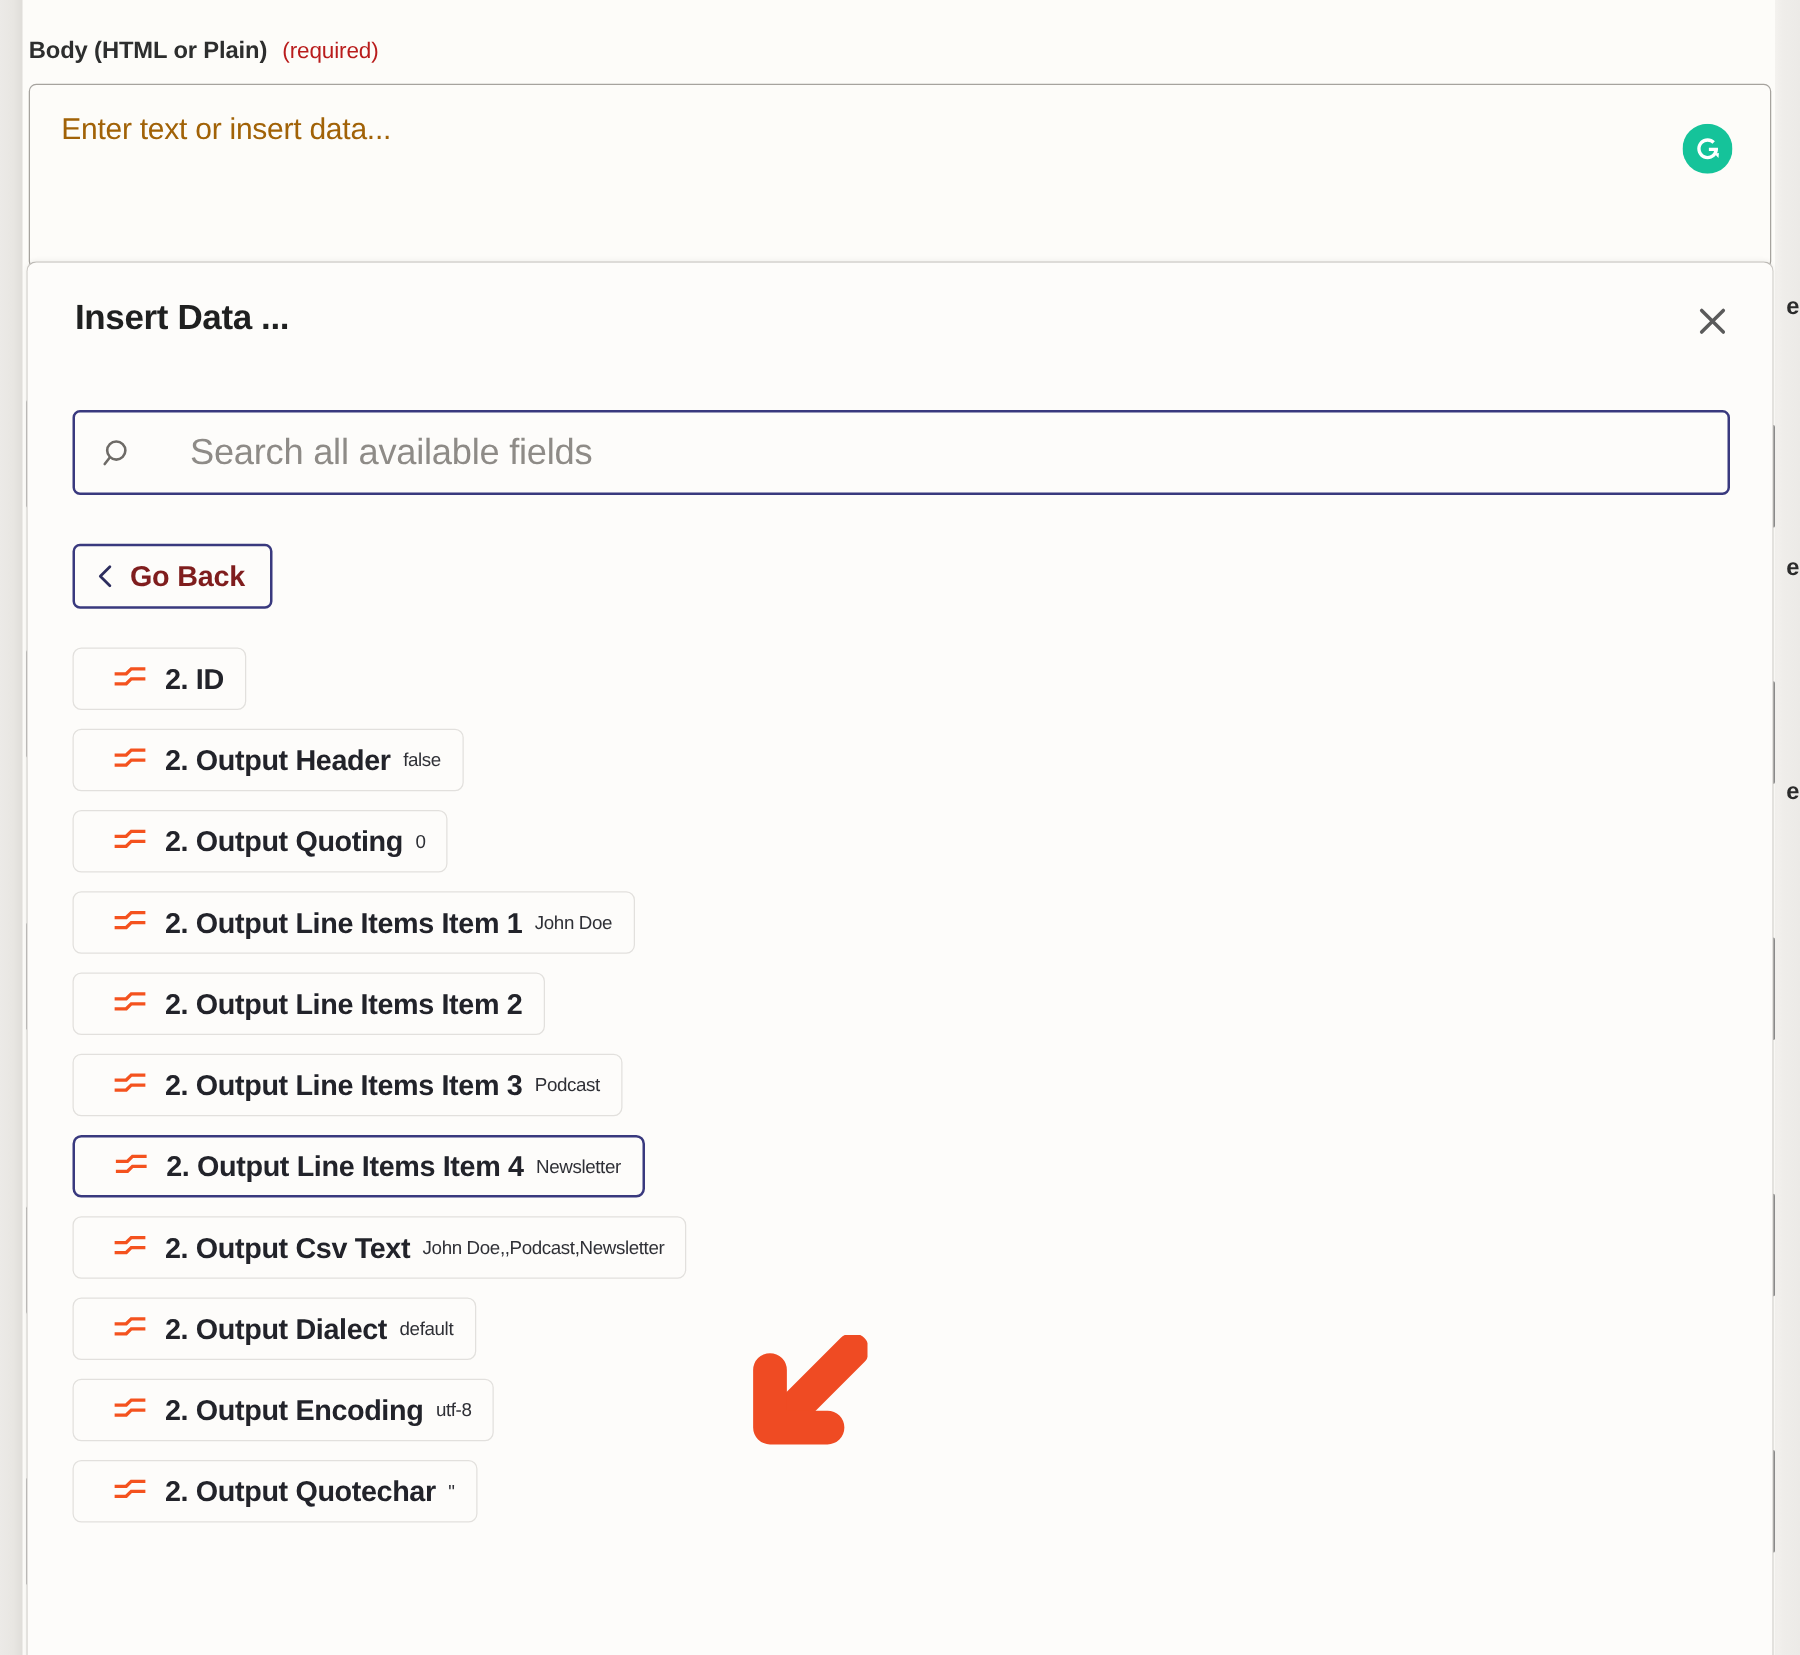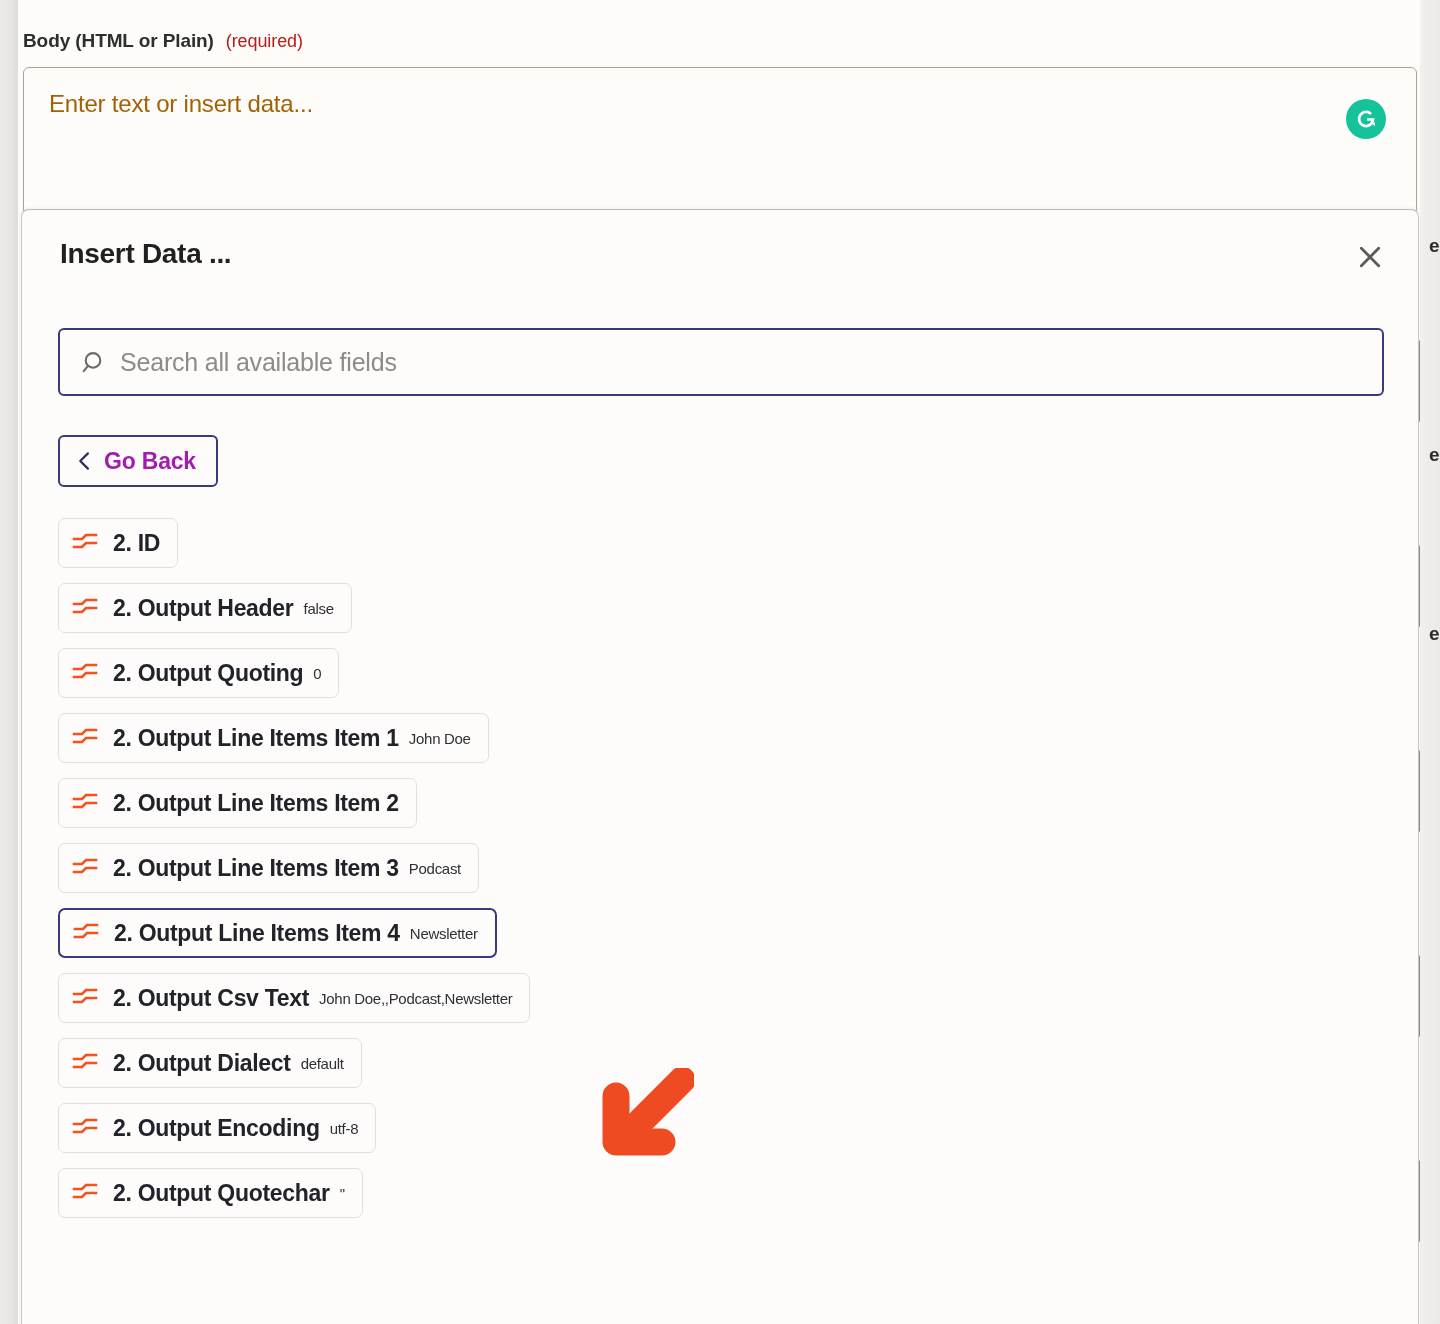--- a/index.html
+++ b/index.html
@@ -171,25 +171,26 @@
     margin-right: 14px;
     flex: 0 0 auto;
     display: flex;
   }
   .search-input {
     flex: 1 1 auto;
     border: none;
     outline: none;
     background: transparent;
     font-family: "Liberation Sans", sans-serif;
-    font-size: 25px;
+    font-size: 29px;
     color: #2a2a2a;
     letter-spacing: -0.2px;
     padding: 0;
     height: 40px;
+    margin-left: 32px;
   }
   .search-input::placeholder { color: #8e8b87; }
 
   .go-back {
     position: absolute;
     left: 36px;
     top: 225px;
     height: 52px;
     padding: 0 20px 0 16px;
     box-sizing: border-box;
@@ -198,37 +199,37 @@
     border-radius: 6px;
     display: flex;
     align-items: center;
     gap: 11px;
     cursor: pointer;
     font-family: "Liberation Sans", sans-serif;
   }
   .go-back-label {
     font-size: 23px;
     font-weight: 700;
-    color: #a21caf;
+    color: #7f1d1d;
     letter-spacing: -0.2px;
   }
 
   
   .pill-list {
     position: absolute;
     left: 36px;
     top: 308px;
     right: 20px;
   }
   .pill {
     display: inline-flex;
     align-items: center;
     box-sizing: border-box;
     height: 50px;
-    padding: 0 17px 0 13px;
+    padding: 0 17px 0 32px;
     margin-bottom: 15px;
     background: #fdfcfa;
     border: 1px solid #e2e0dd;
     border-radius: 7px;
     cursor: pointer;
     white-space: nowrap;
     font-family: "Liberation Sans", sans-serif;
   }
   .pill.selected {
     border: 2.5px solid #39397e;

